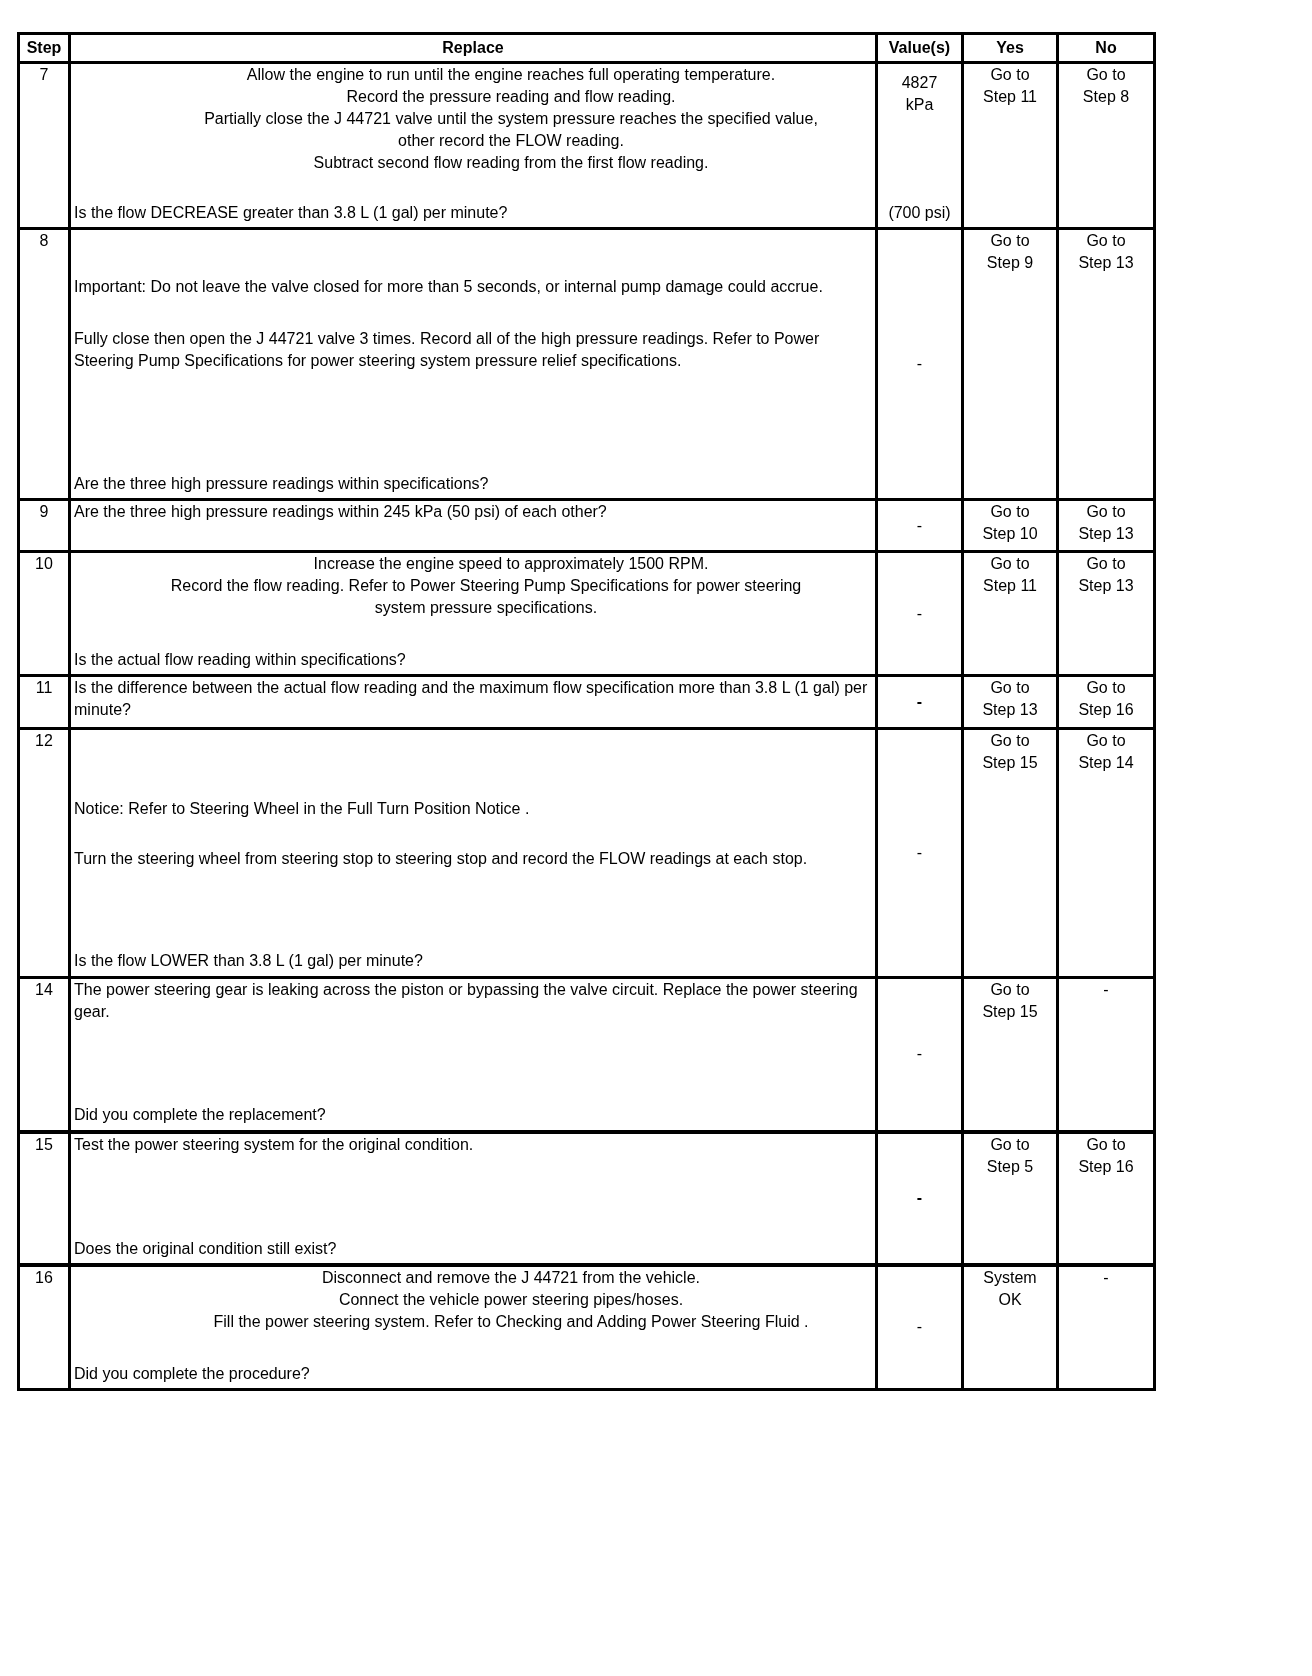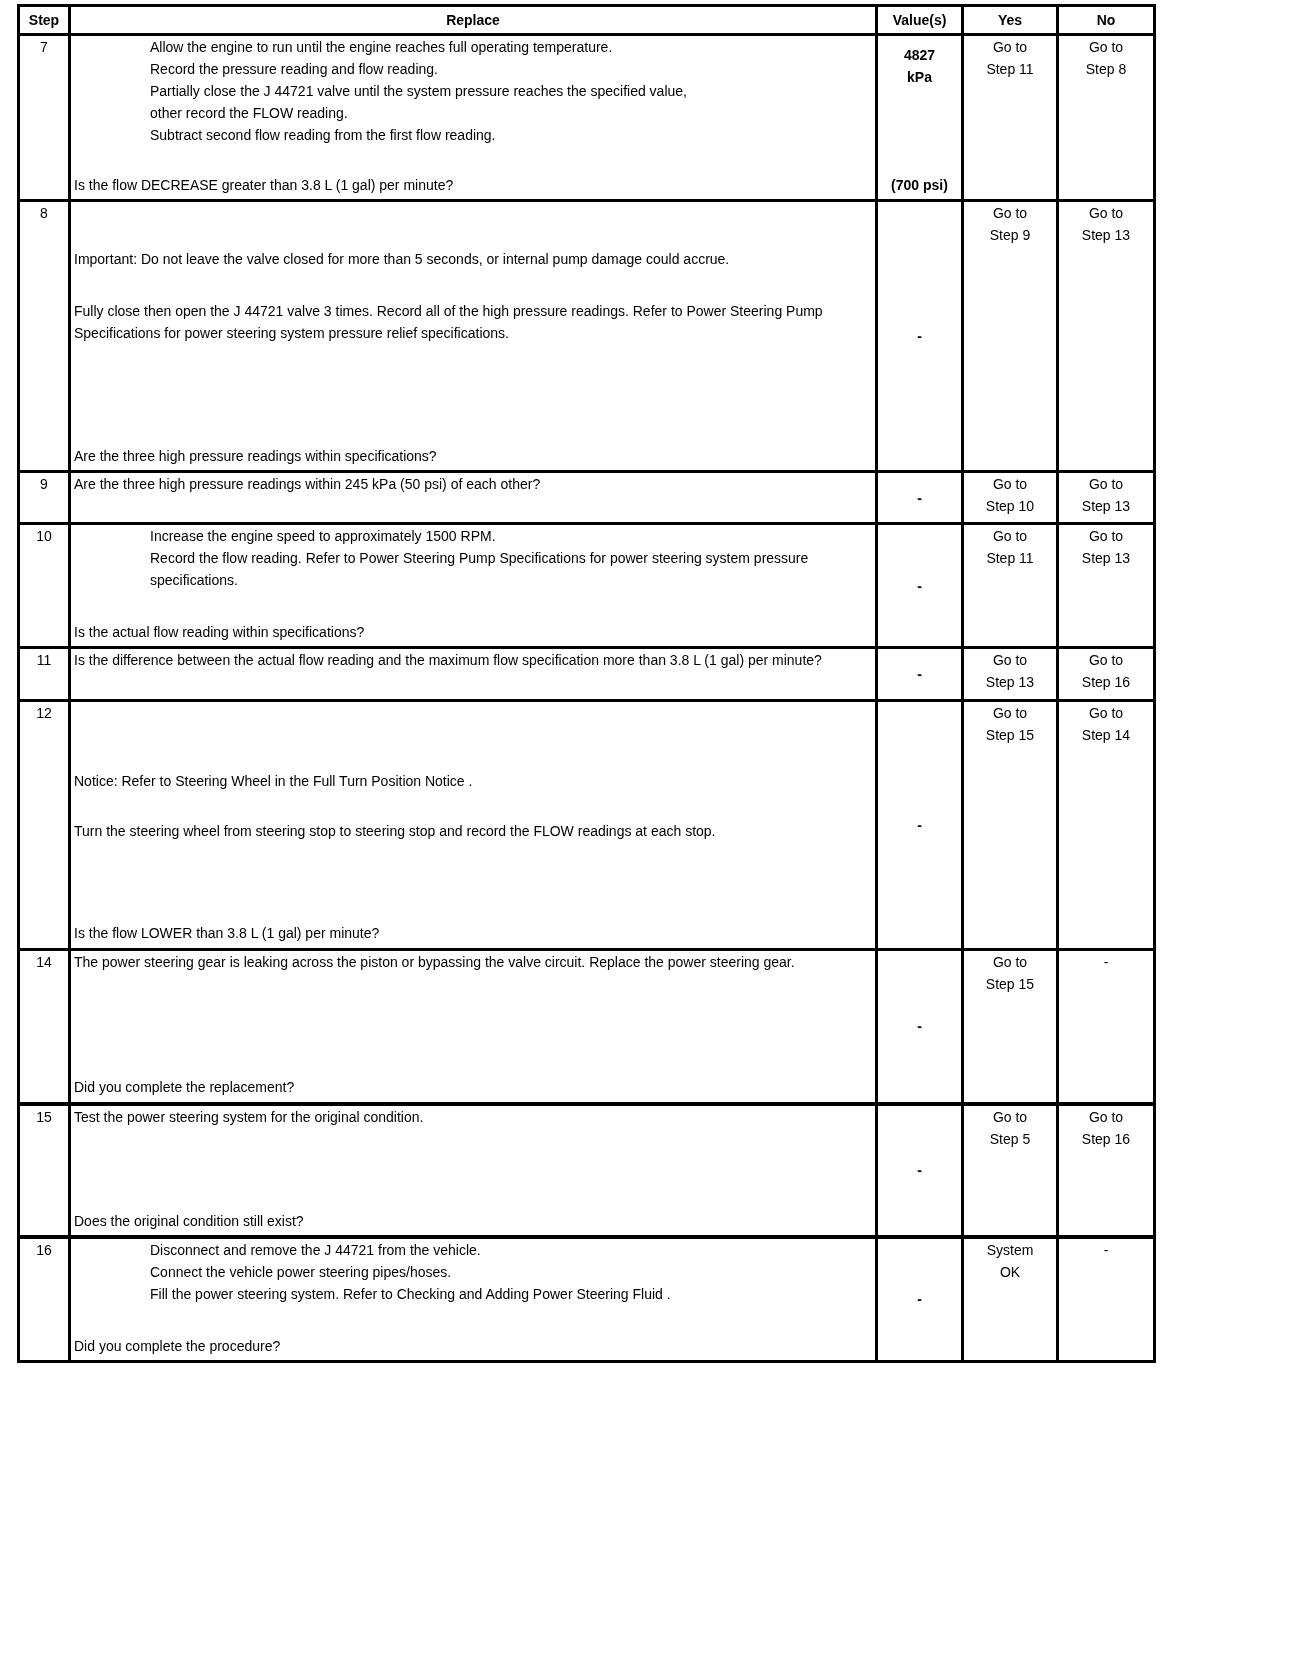--- a/index.html
+++ b/index.html
@@ -1,33 +1,33 @@
 <!DOCTYPE html>
 <html><head>
 <meta charset="utf-8">
 <style>
   html, body { margin:0; padding:0; background:#ffffff; }
   body { width:1312px; height:1676px; position:relative; font-family:"Liberation Sans", sans-serif; color:#000; }
   table.diag {
-    position:absolute; left:17px; top:4px;
+    position:absolute; left:17px; top:32px;
     border-collapse:collapse; table-layout:fixed;
     width:1136px;
-    font-size:14px; line-height:22px;
+    font-size:16px; line-height:22px;
   }
   table.diag td, table.diag th {
     border:3px solid #000; padding:0 3px; vertical-align:top;
   }
   table.diag th { font-weight:bold; text-align:center; vertical-align:middle; height:26px; }
   td.step { text-align:center; vertical-align:middle; }
-  td.val { text-align:center;font-weight:bold; }
+  td.val { text-align:center; }
   td.yes, td.no { text-align:center; vertical-align:bottom; padding-bottom:1px; }
   td.dbl-top { border-top:4px double #000; }
   .action-cell { position:relative; }
   .action-inner { display:flex; flex-direction:column; justify-content:space-between; height:100%; }
-  .ind { padding-left:76px; }
+  .ind { padding-left:76px;text-align:center; }
   .bold { font-weight:normal; }
   .val-inner { display:flex; flex-direction:column; justify-content:space-between; height:100%; align-items:center; }
   .sp { height:22px; }
 </style>
 </head>
 <body>
 
 <table class="diag">
   <colgroup>
     <col style="width:51px">

